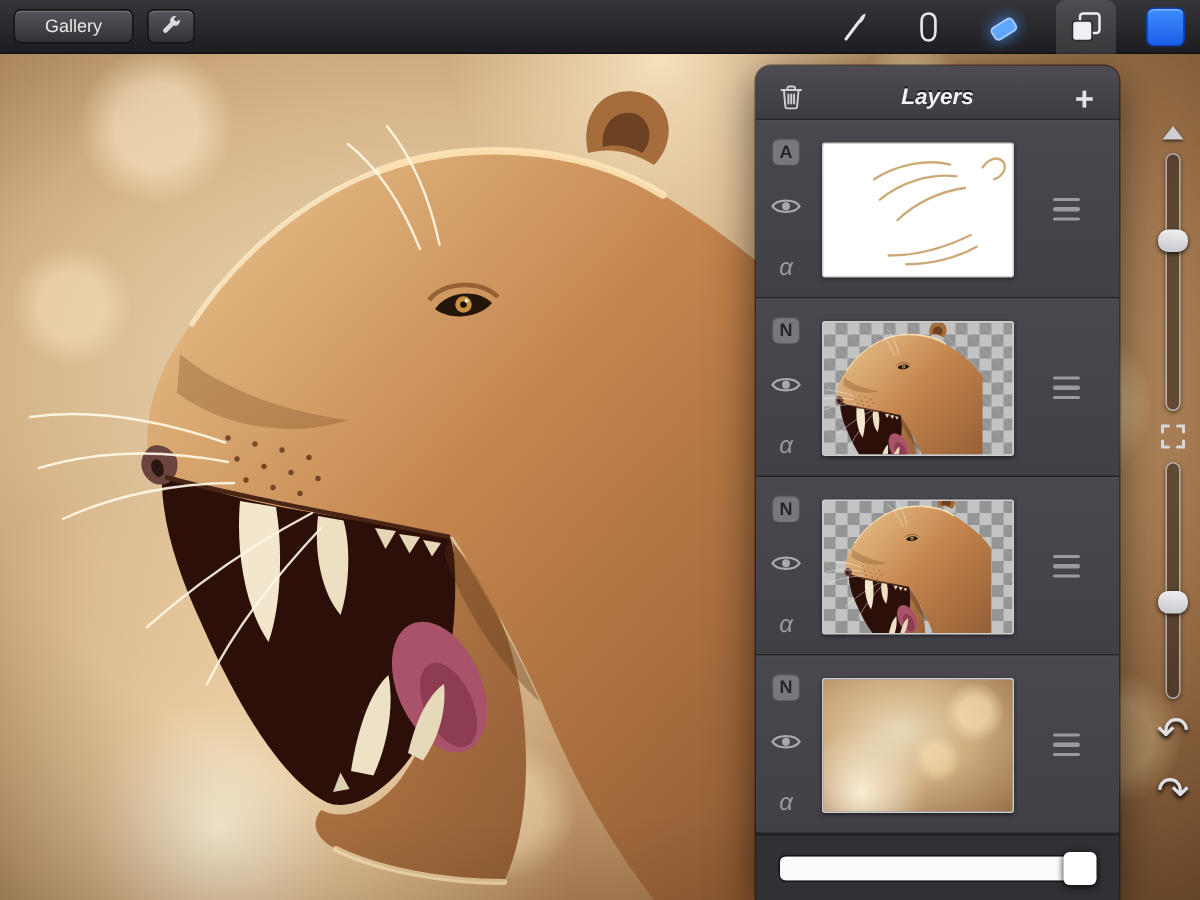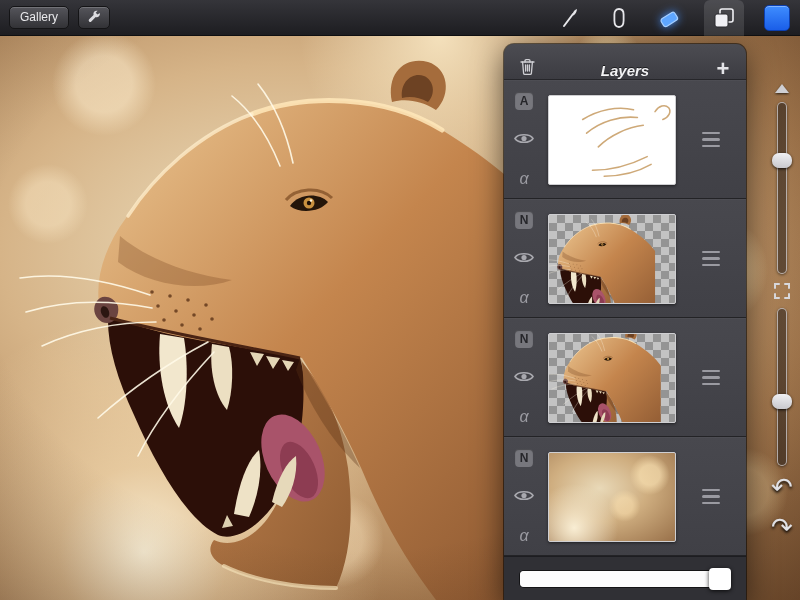--- a/index.html
+++ b/index.html
@@ -31,21 +31,21 @@
     background:radial-gradient(ellipse at 45% 45%, rgba(0,0,0,0) 60%, rgba(60,35,15,.35) 100%); }
 
   
   #toolbar {
     position:absolute; left:0; top:0; width:800px; height:36px;
     background:linear-gradient(#35353a, #1d1d21);
     border-bottom:1px solid rgba(0,0,0,.7);
     display:flex; align-items:center; z-index:30;
   }
   .tb-btn {
-    height:23px; margin-left:9px; padding:0 10px; border-radius:5px;
+    height:23px; margin-left:9px; padding:0 20px; border-radius:5px;
     background:linear-gradient(#55555b,#323236); border:1px solid #141416;
     box-shadow:inset 0 1px 0 rgba(255,255,255,.18);
     color:#e9e9ec; font-size:12px; line-height:21px; cursor:pointer;
     display:flex; align-items:center; justify-content:center;
   }
   #right-tools { position:absolute; right:10px; top:0; height:36px; display:flex; align-items:center; gap:20px; }
   .tool { width:30px; height:30px; display:flex; align-items:center; justify-content:center; cursor:pointer; }
   .tool.active-erase svg { filter:drop-shadow(0 0 5px rgba(70,145,255,.95)); }
   #layers-btn { background:rgba(255,255,255,.12); border-radius:6px 6px 0 0; height:36px; width:40px; }
   #color-swatch {
@@ -55,21 +55,21 @@
   }
 
   
   #layers-panel {
     position:absolute; left:504px; top:44px; width:242px; bottom:0;
     background:#3a3a3f; border-radius:10px 10px 0 0;
     box-shadow:0 8px 30px rgba(0,0,0,.6), 0 0 0 1px rgba(0,0,0,.5);
     z-index:20; display:flex; flex-direction:column;
   }
   #panel-header {
-    height:36px; flex:0 0 36px; display:flex; align-items:flex-end; padding:0 12px;
+    height:36px; flex:0 0 36px; display:flex; align-items:flex-start; padding:12px 12px;
     background:linear-gradient(#4c4c52,#3c3c42); border-radius:10px 10px 0 0;
     border-bottom:1px solid #26262a;
   }
   #panel-title { flex:1; text-align:center; color:#f3f3f5; font-size:15px; font-weight:bold; font-style:italic;
     text-shadow:0 -1px 0 rgba(0,0,0,.6); }
   #trash-btn, #add-btn { width:22px; text-align:center; cursor:pointer; }
   #add-btn { color:#e4e4e8; font-size:22px; font-weight:bold; line-height:20px; }
 
   #rows { flex:1; display:flex; flex-direction:column; }
   .layer-row {

